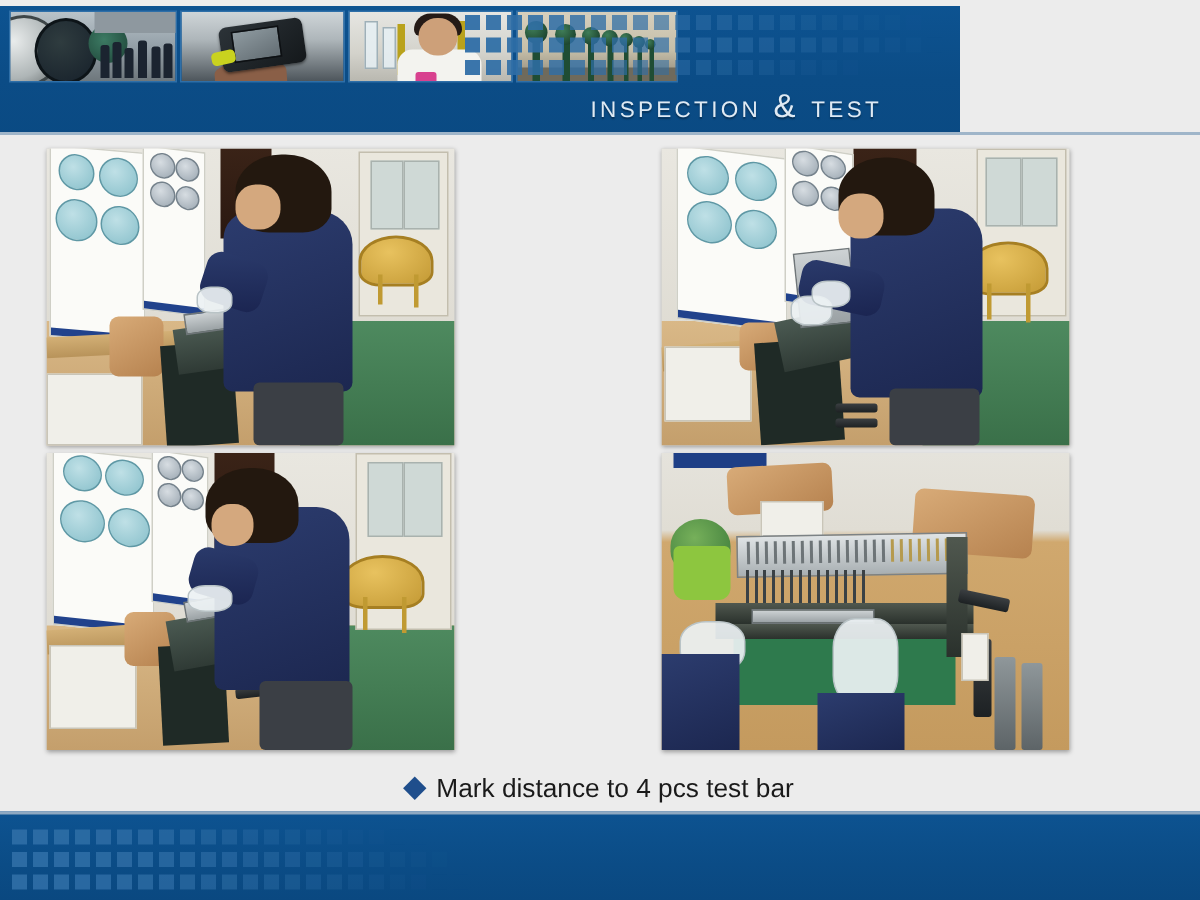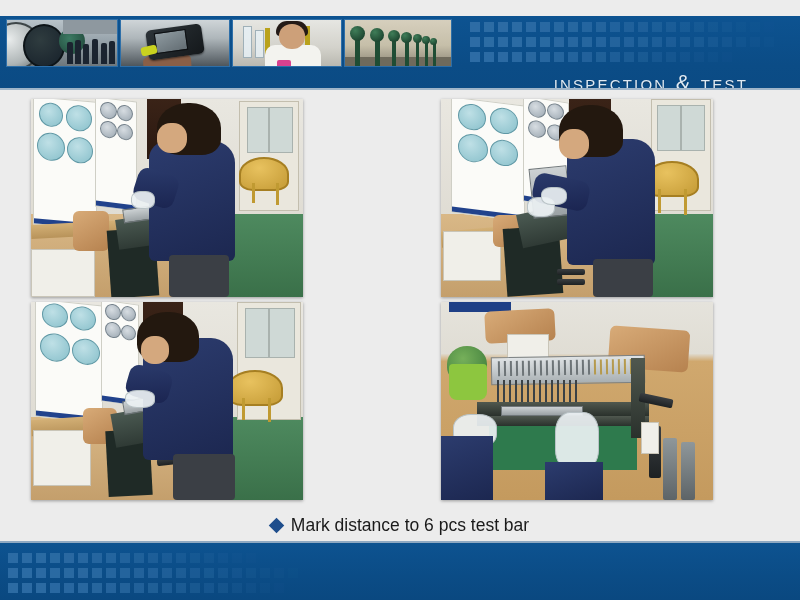--- a/index.html
+++ b/index.html
@@ -16,22 +16,22 @@
     position: relative;
     width: 800px;
     height: 600px;
     background: #ececec;
     overflow: hidden;
   }
 
   
   .header {
     position: absolute;
-    left: 0; top: 16px;
-    width: 800px;
+    left: 0; top: 4px;
+    width: 640px;
     height: 90px;
     background: linear-gradient(to bottom, #0d5391 0%, #0b4c86 55%, #0a4a83 100%);
     overflow: hidden;
   }
   .header-underline {
     position: absolute;
     left: 0; top: 88px;
     width: 800px; height: 2px;
     background: #9fb5c9;
   }
@@ -576,21 +576,21 @@
         <div class="cu-bar" style="left:222px;top:136px;width:14px;height:62px;background:linear-gradient(to bottom,#8f979a,#5d6467);"></div>
         <div class="cu-bar" style="left:240px;top:140px;width:14px;height:58px;background:linear-gradient(to bottom,#8f979a,#5d6467);"></div>
         <div class="box-white" style="left:200px;top:120px;width:16px;height:30px;"></div>
       </div>
     </div>
 
   </div>
 
   <div class="caption">
     <span class="caption-bullet"></span>
-    <span class="caption-text">Mark distance to 6 pcs test bar</span>
+    <span class="caption-text">Mark distance to 4 pcs test bar</span>
   </div>
 
   <div class="footer">
     <div class="footer-topline"></div>
     <div class="footer-dots dot-grid">
       <div class="dot-row dot-row-1">
         <span class="dot" style="opacity:.92"></span>
           <span class="dot" style="opacity:.90"></span>
           <span class="dot" style="opacity:.88"></span>
           <span class="dot" style="opacity:.85"></span>

